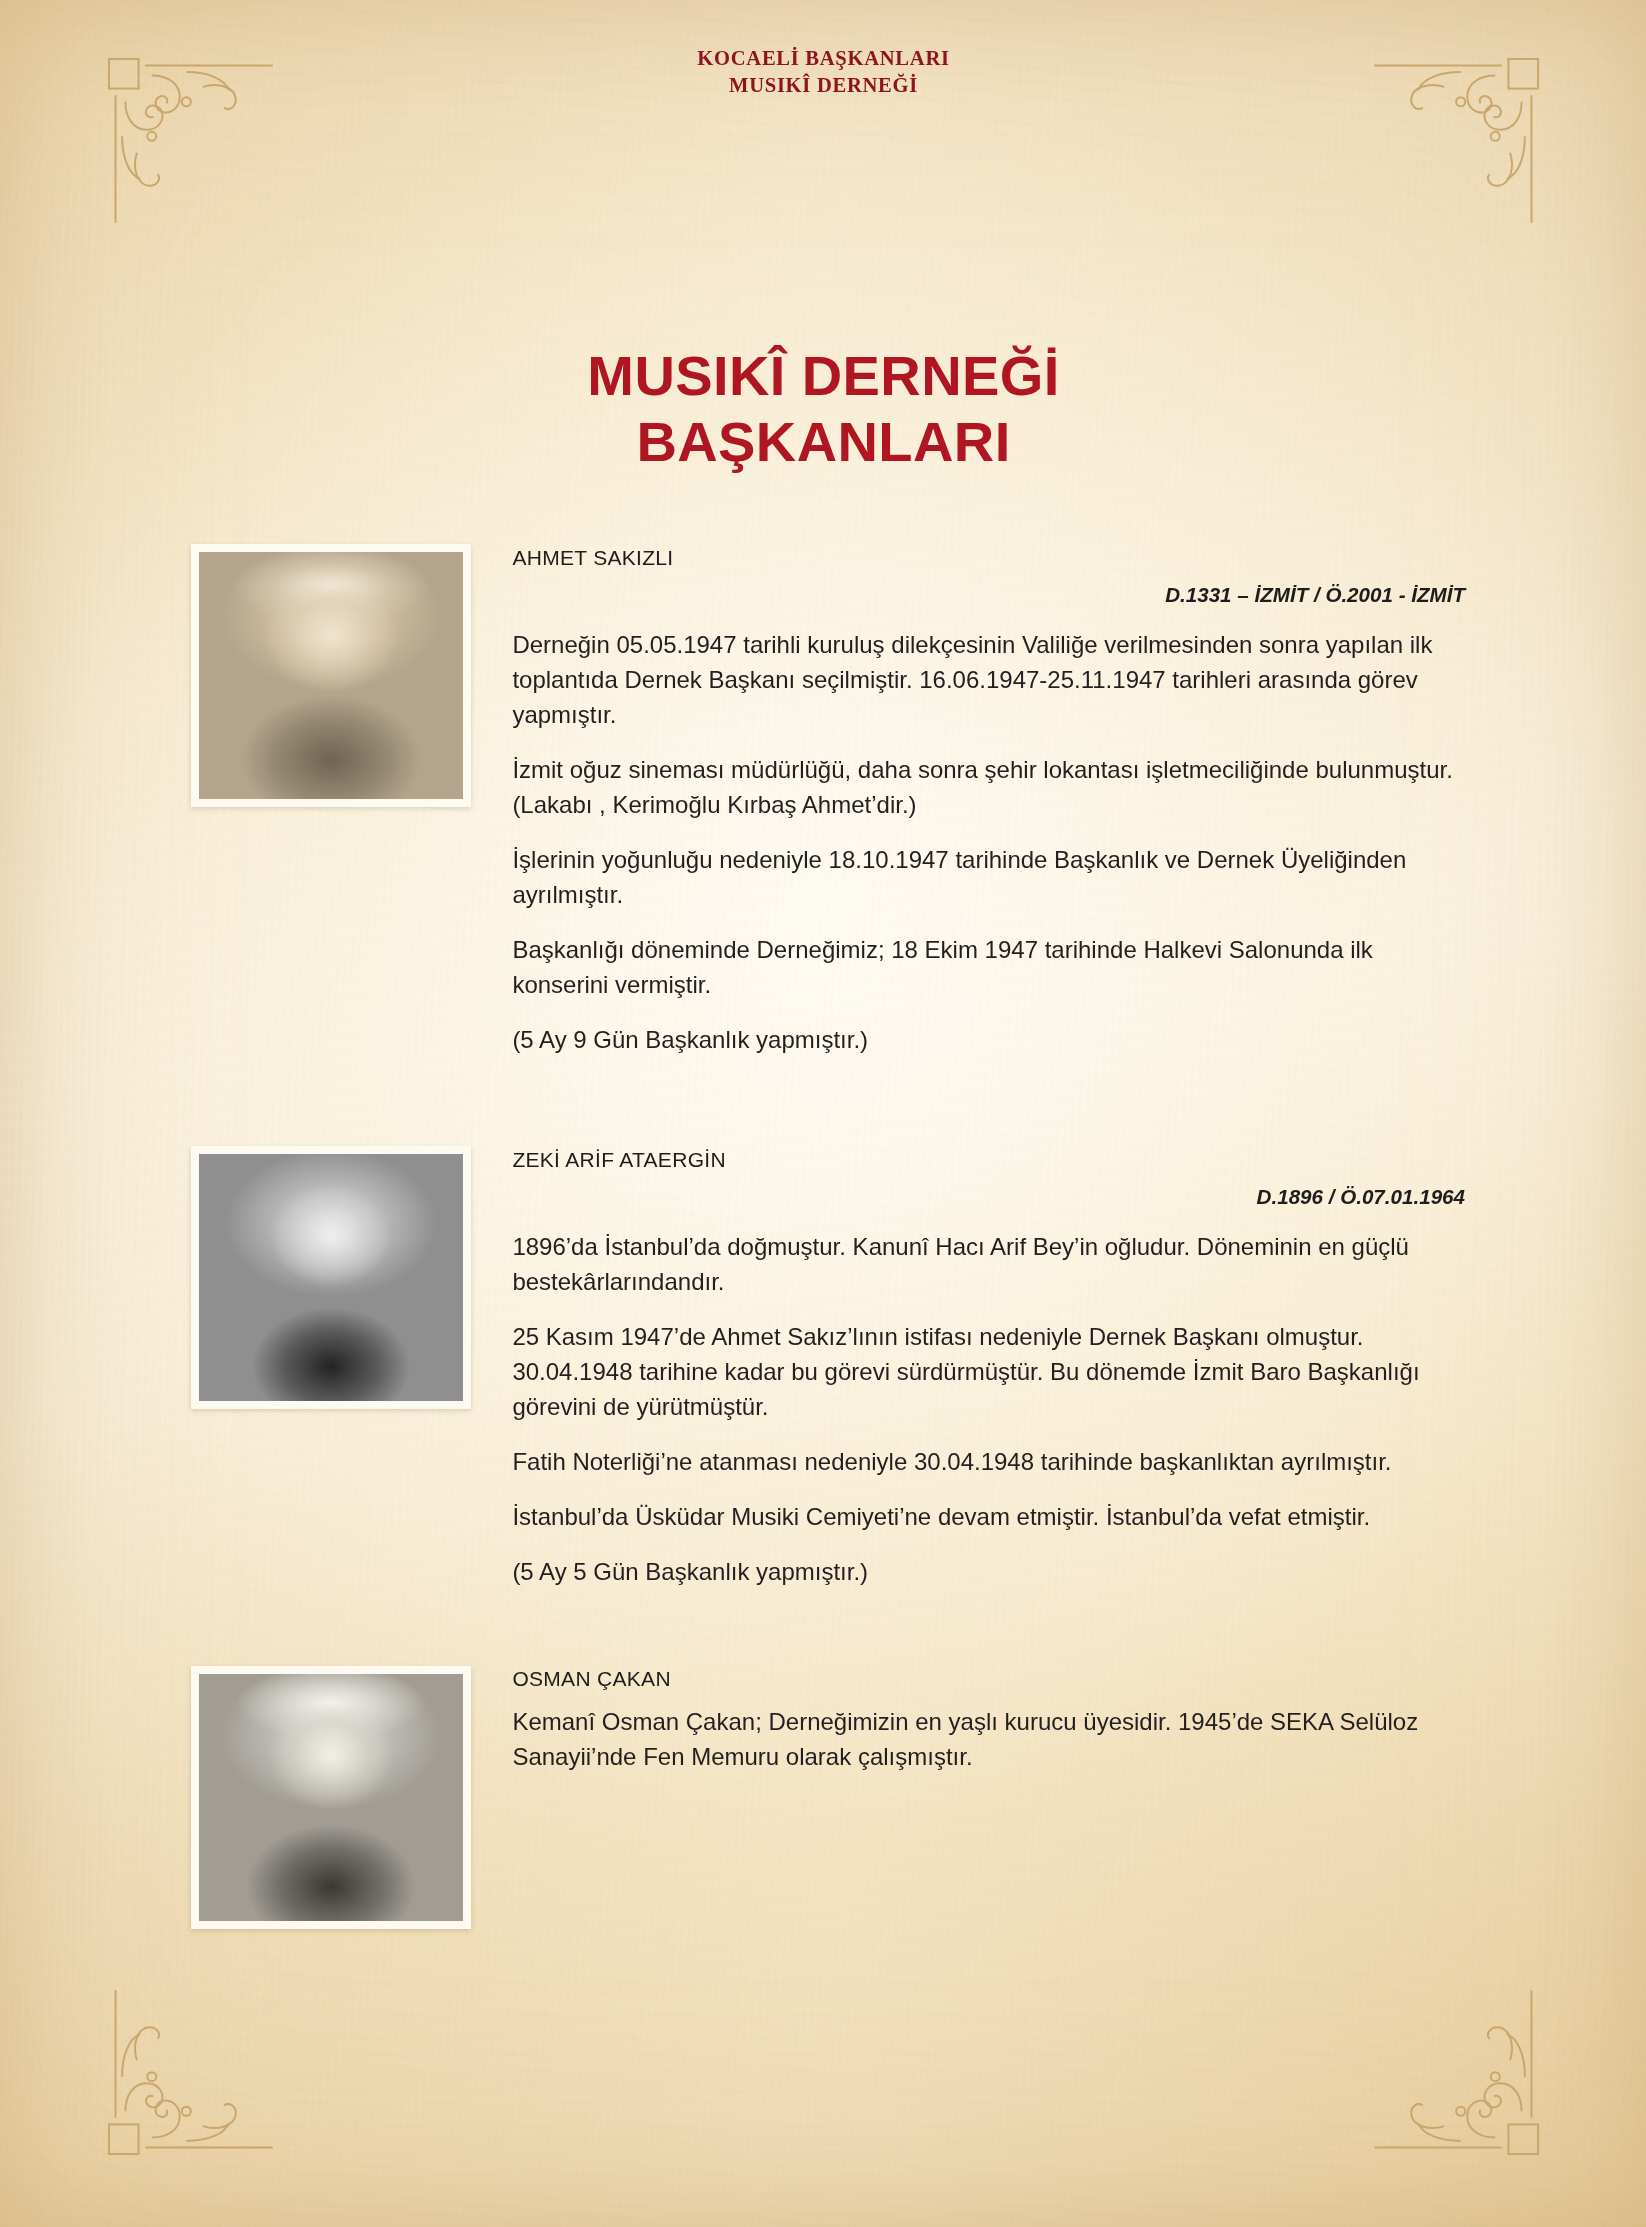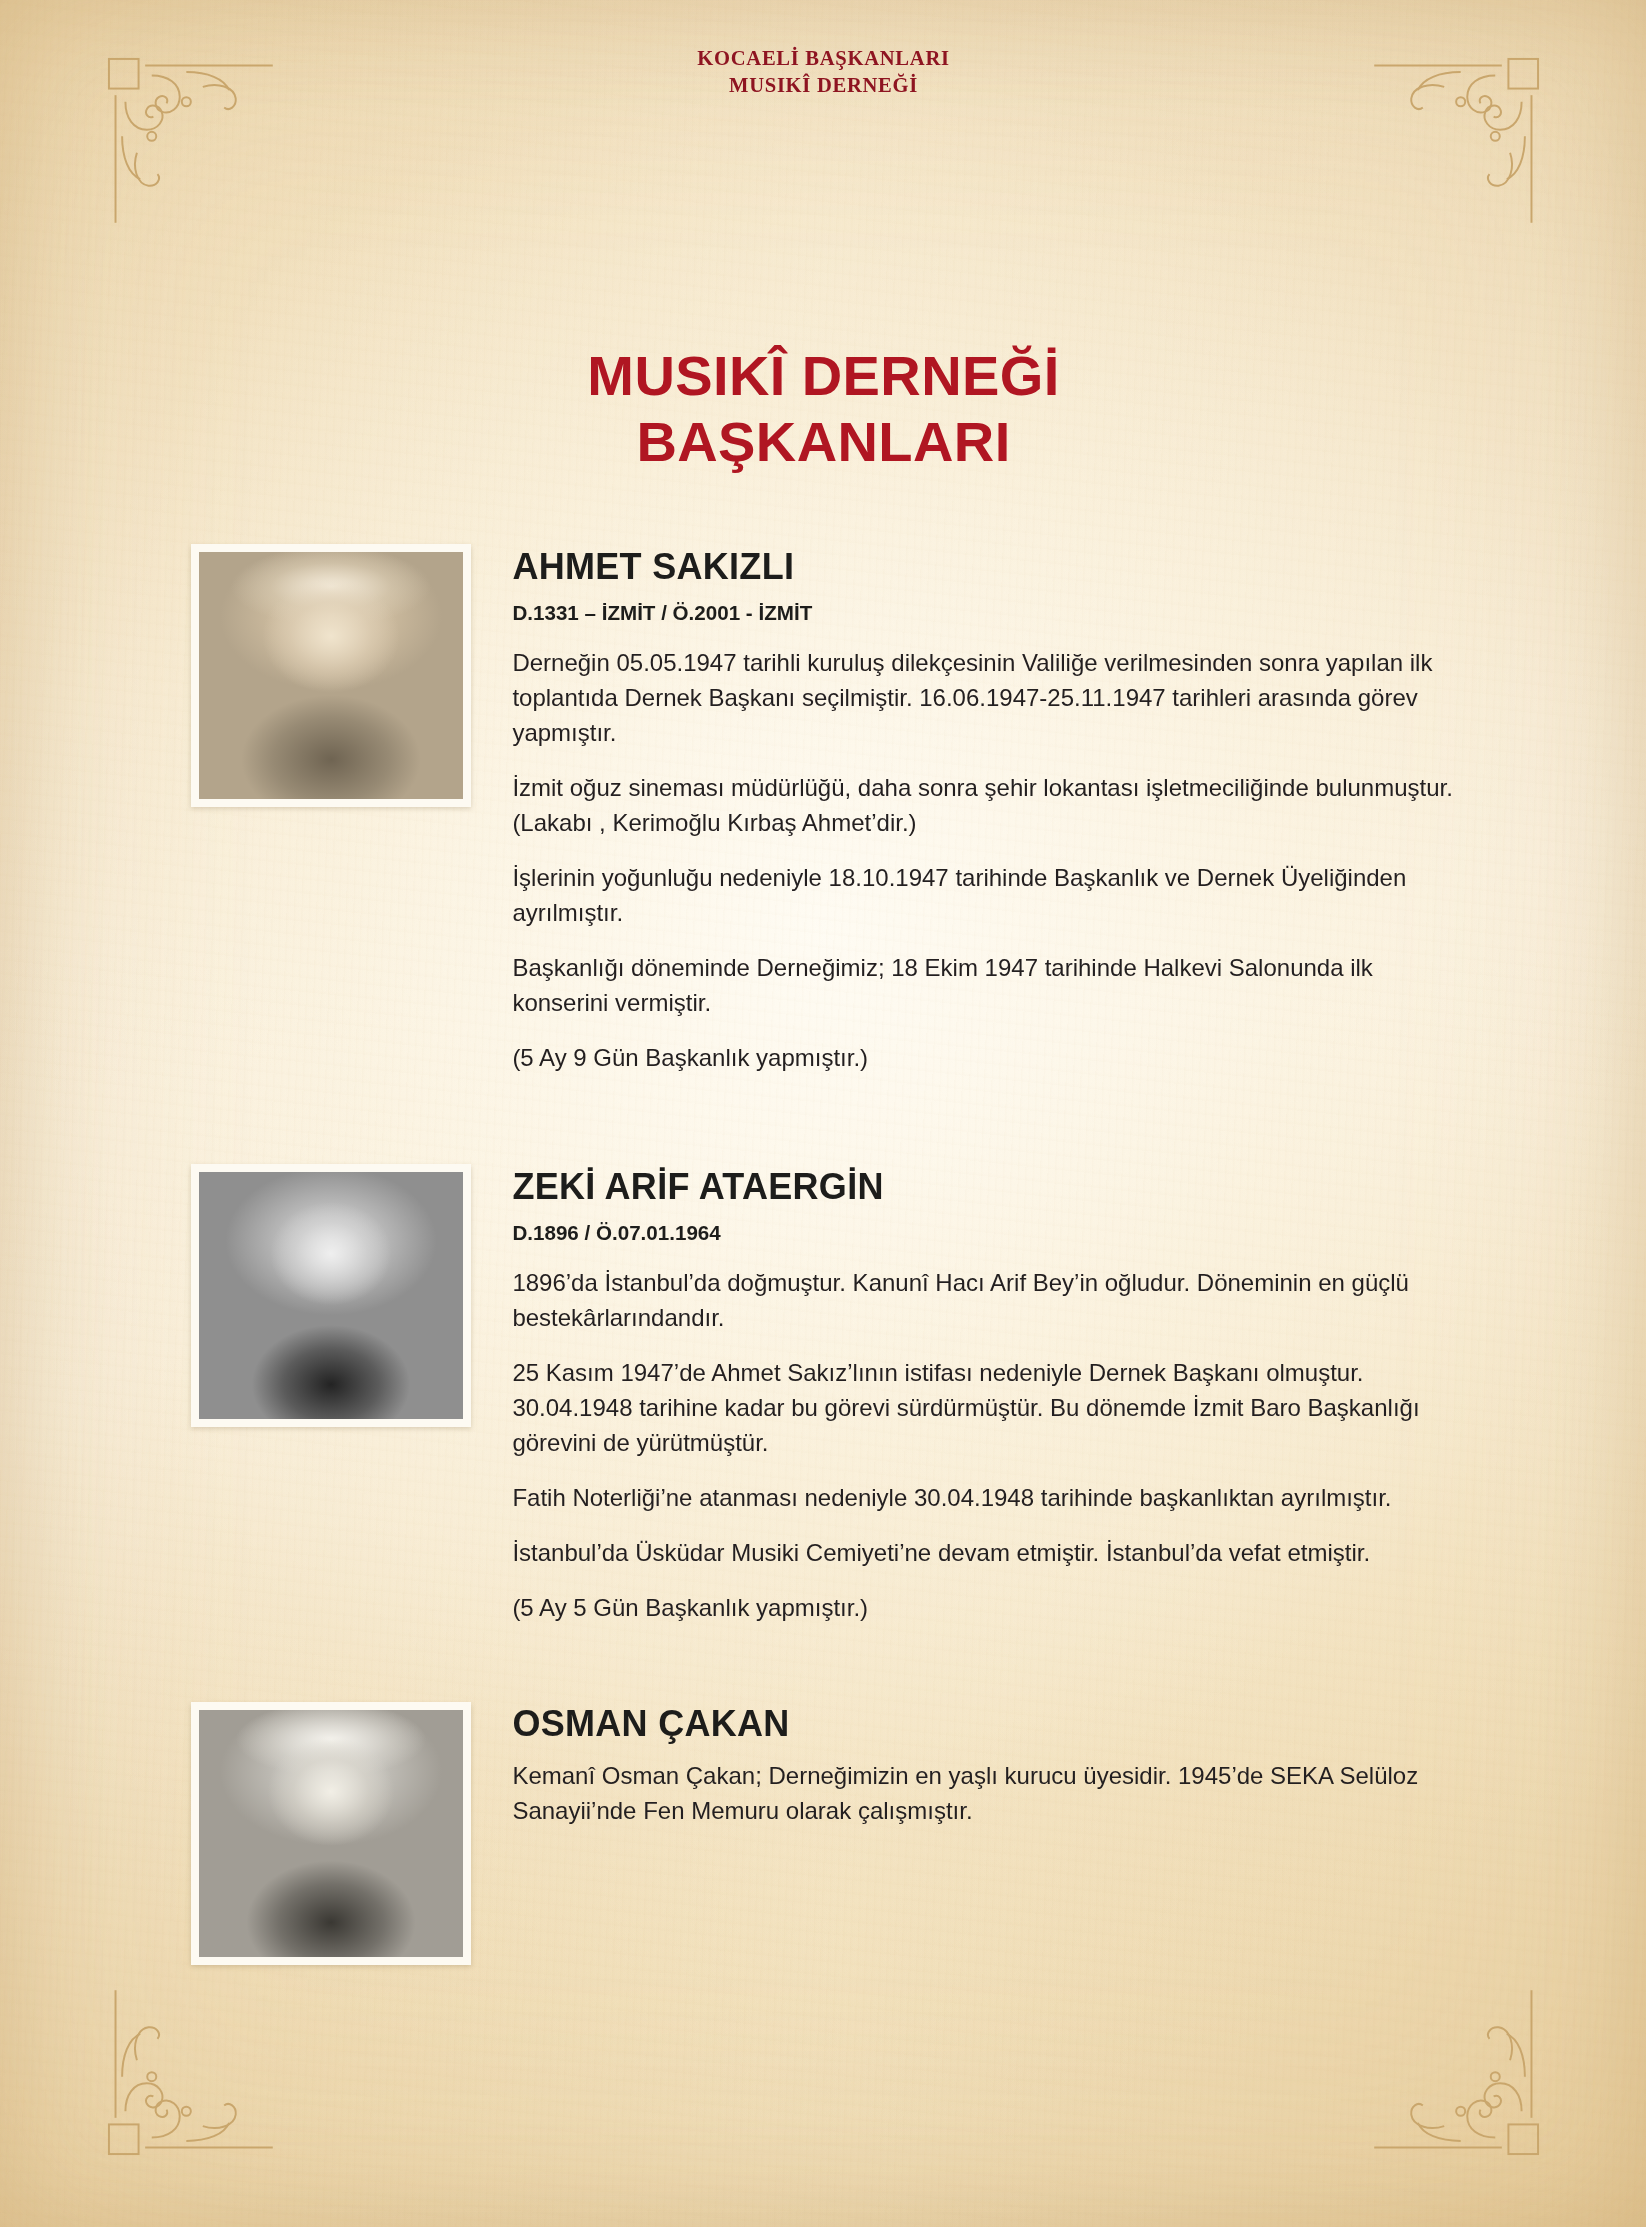--- a/index.html
+++ b/index.html
@@ -150,31 +150,33 @@
   .photo.p3 .face {
     background:
       radial-gradient(ellipse 24% 22% at 50% 33%, #f2efe6 0%, rgba(216,212,202,0.6) 60%, rgba(180,176,168,0) 100%),
       radial-gradient(ellipse 36% 15% at 50% 12%, #f4f2ec 0%, rgba(225,222,214,0.45) 65%, rgba(0,0,0,0) 100%),
       radial-gradient(ellipse 32% 25% at 50% 86%, #3a3833 0%, rgba(60,58,53,0.45) 62%, rgba(0,0,0,0) 100%);
   }
 
   .info { flex: 1 1 auto; padding-top: 1.6px; }
 
   .p-name {
-    font-size: 36px;
-    font-weight: bold;
+    font-size: 21px;
+    font-weight: normal;
     color: #1d1d1b;
     letter-spacing: 0.3px;
     margin: 0 0 13px 0;
   }
   .p-dates {
     font-size: 20.6px;
     font-weight: bold;
+    font-style: italic;
     color: #1d1d1b;
     margin: 0 0 20px 0;
+    text-align: right;
   }
   .p-para {
     font-size: 24px;
     line-height: 1.46;
     color: #231f20;
     margin: 0 0 20px 0;
   }
   .p-para:last-child { margin-bottom: 0; }
 
   .gap-1 { height: 53px; }

